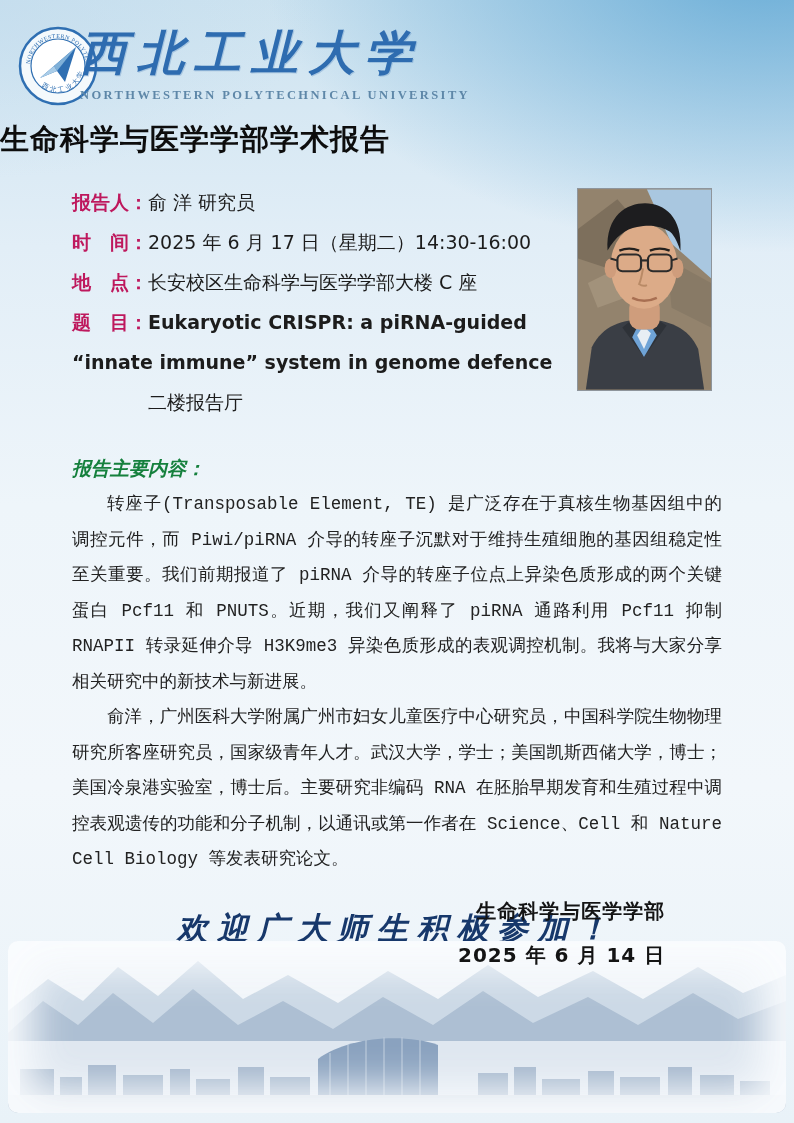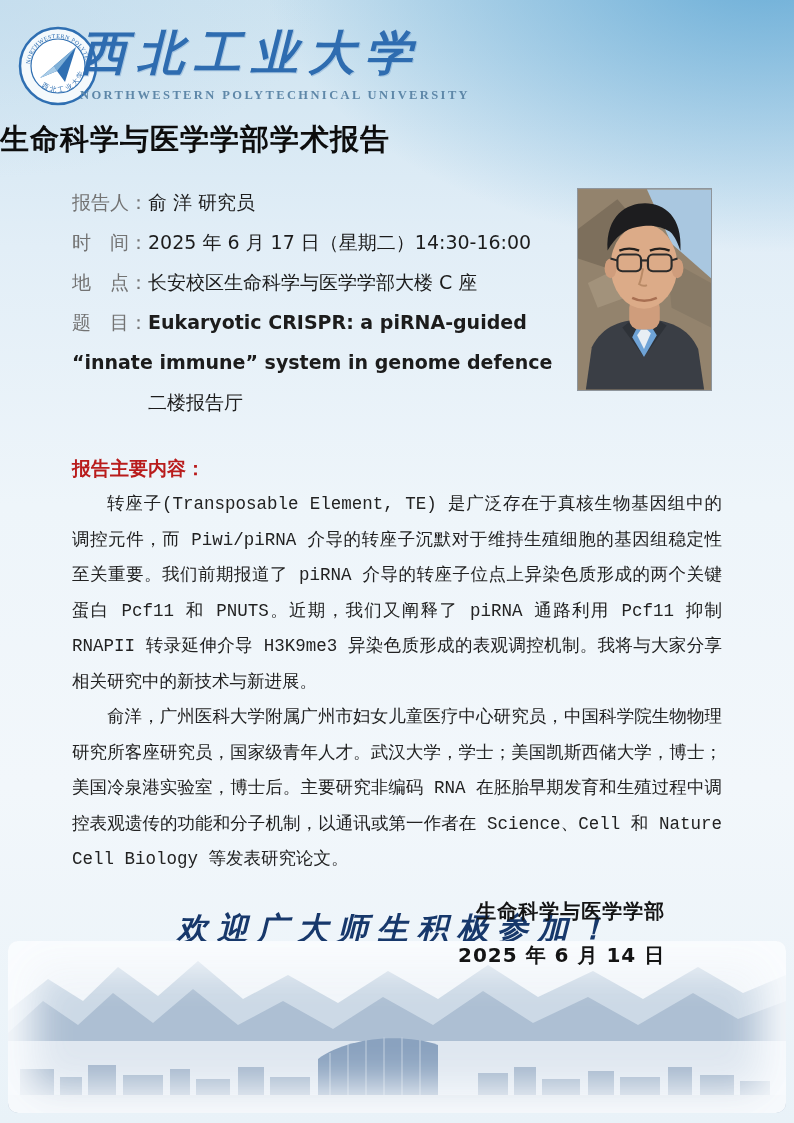--- a/index.html
+++ b/index.html
@@ -37,28 +37,28 @@
     letter-spacing:1px; margin-top:12px;
   }
 
   
   .info { margin:22px 72px 0 72px; }
   .portrait {
     float:right; width:135px; height:203px; margin:6px 10px 12px 18px;
     border:1px solid #8e959c; background:#9b8a74; display:block;
   }
   .info-line { font-size:19px; line-height:40px; }
-  .lbl { font-weight:normal; color:#737373; }
+  .lbl { font-weight:bold; color:#be185d; }
   .loc2 { padding-left:76px; }
   .topic-text { font-weight:bold; }
 
   
   .section { margin:0 72px; }
   .sec-abstract { margin-top:28px; }
-  .sec-heading { font-size:19px; font-weight:bold; line-height:37px; color:#b91c1c; }
+  .sec-heading { font-size:19px; font-weight:bold; line-height:37px; color:#15803d;font-style:italic; }
   .sec-body {
     font-size:17.5px; line-height:35.5px; text-align:justify;
     text-indent:2em; color:#222;font-family:Liberation Mono, monospace;
   }
 
   
   .welcome {
     margin-top:30px; text-align:center;
     font-family:"DejaVu Serif","Liberation Serif",serif;
     font-style:italic; font-weight:bold;

